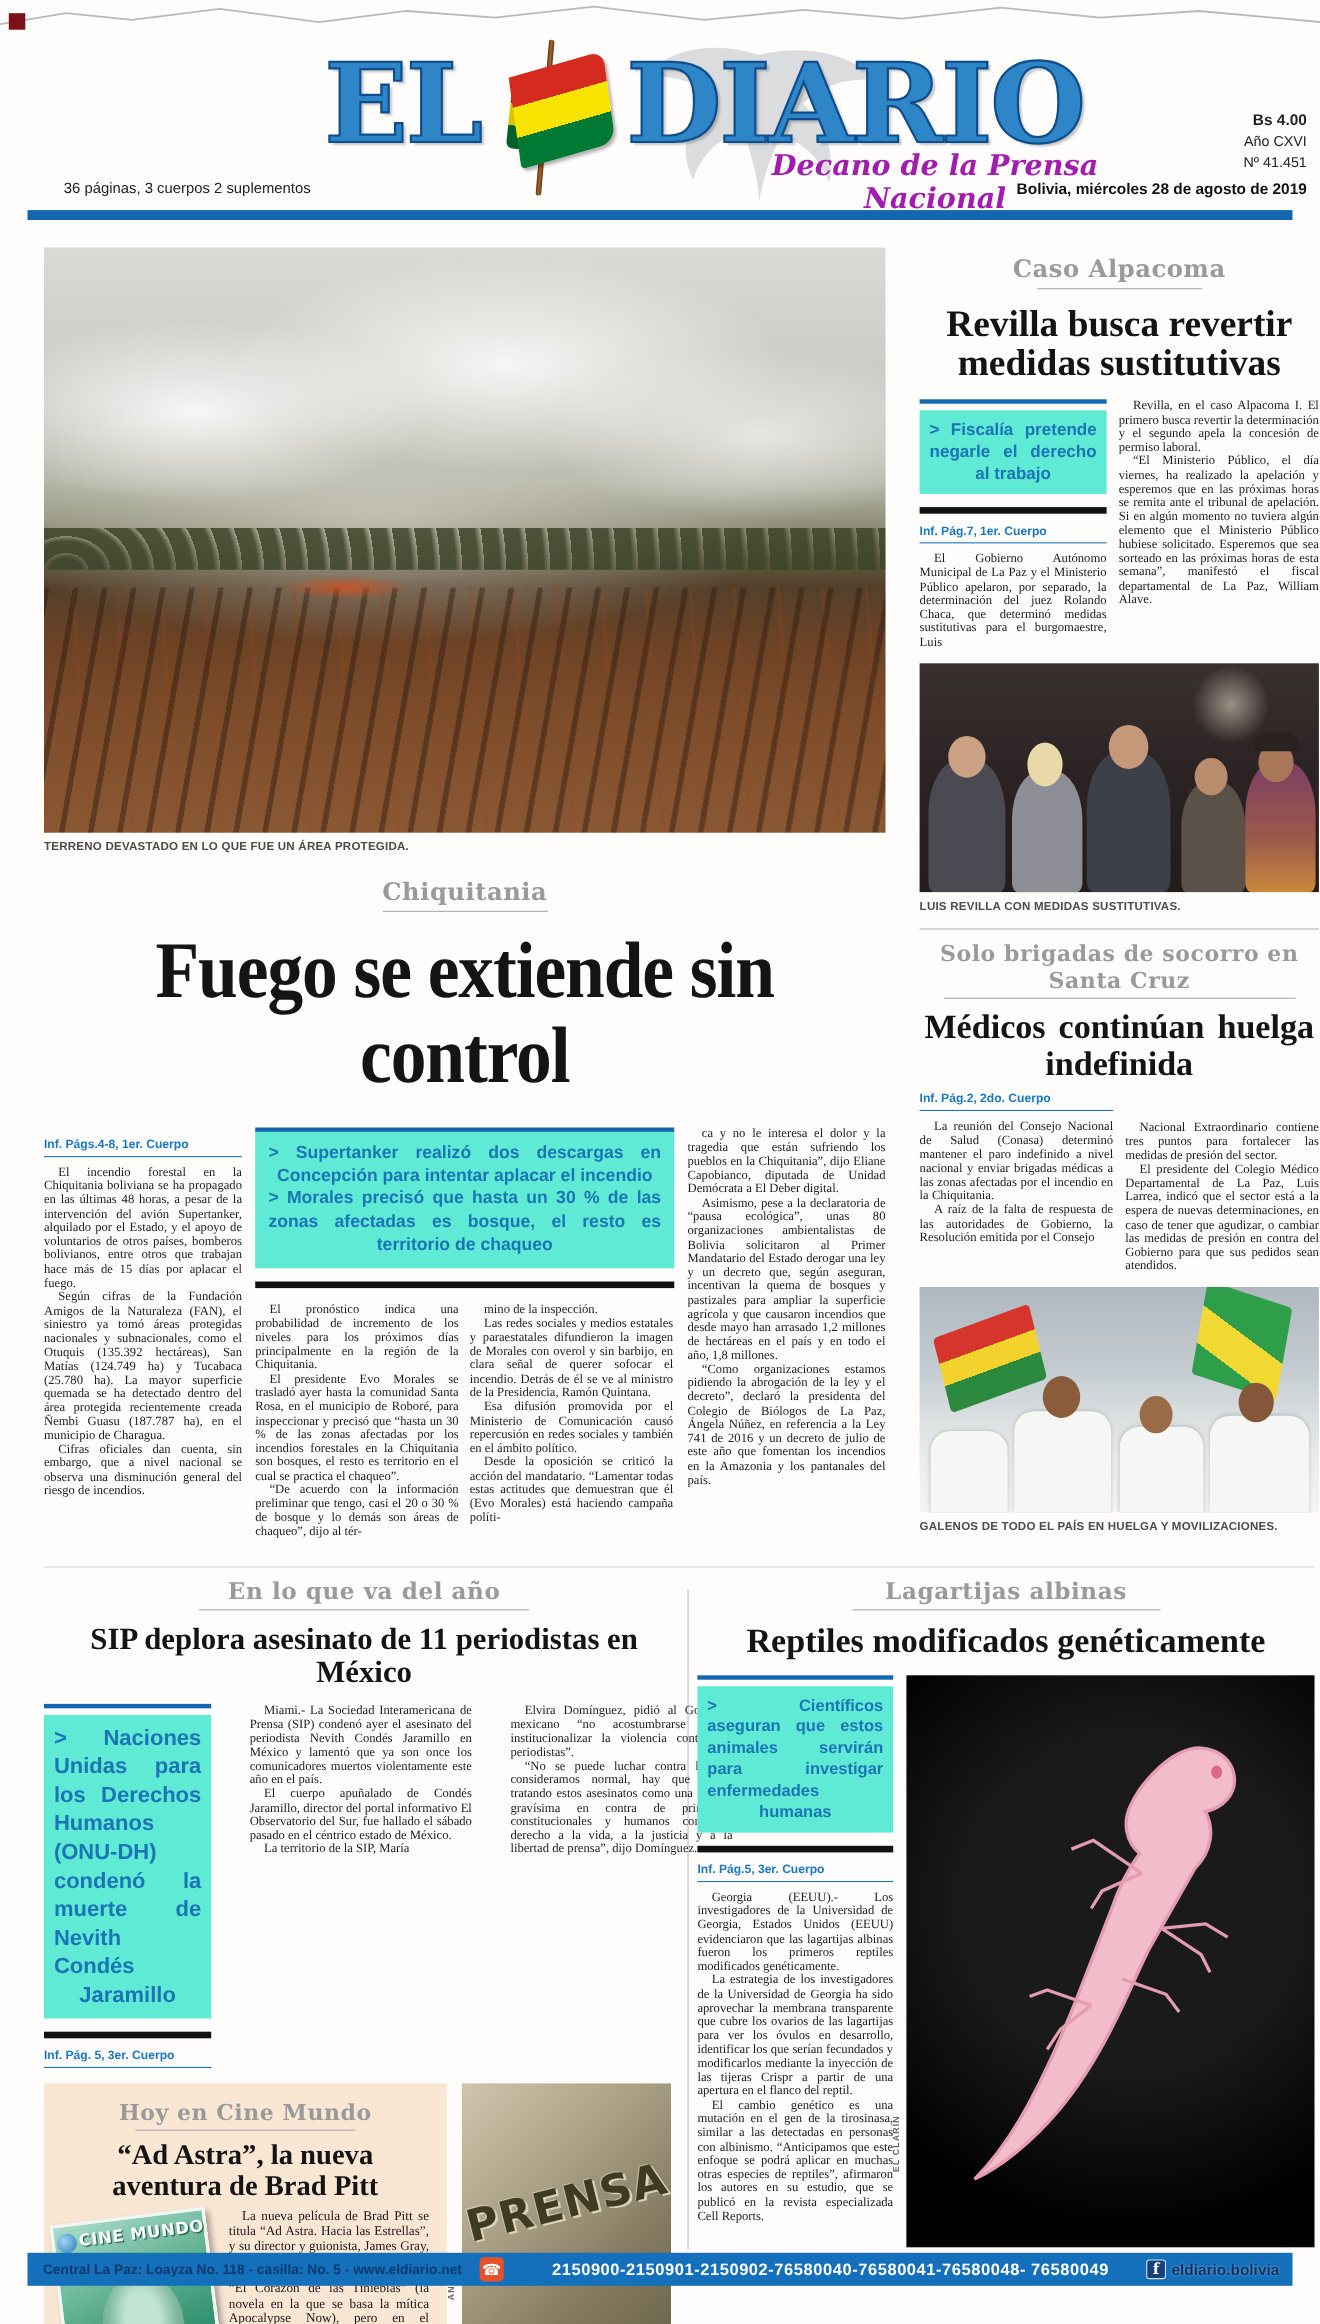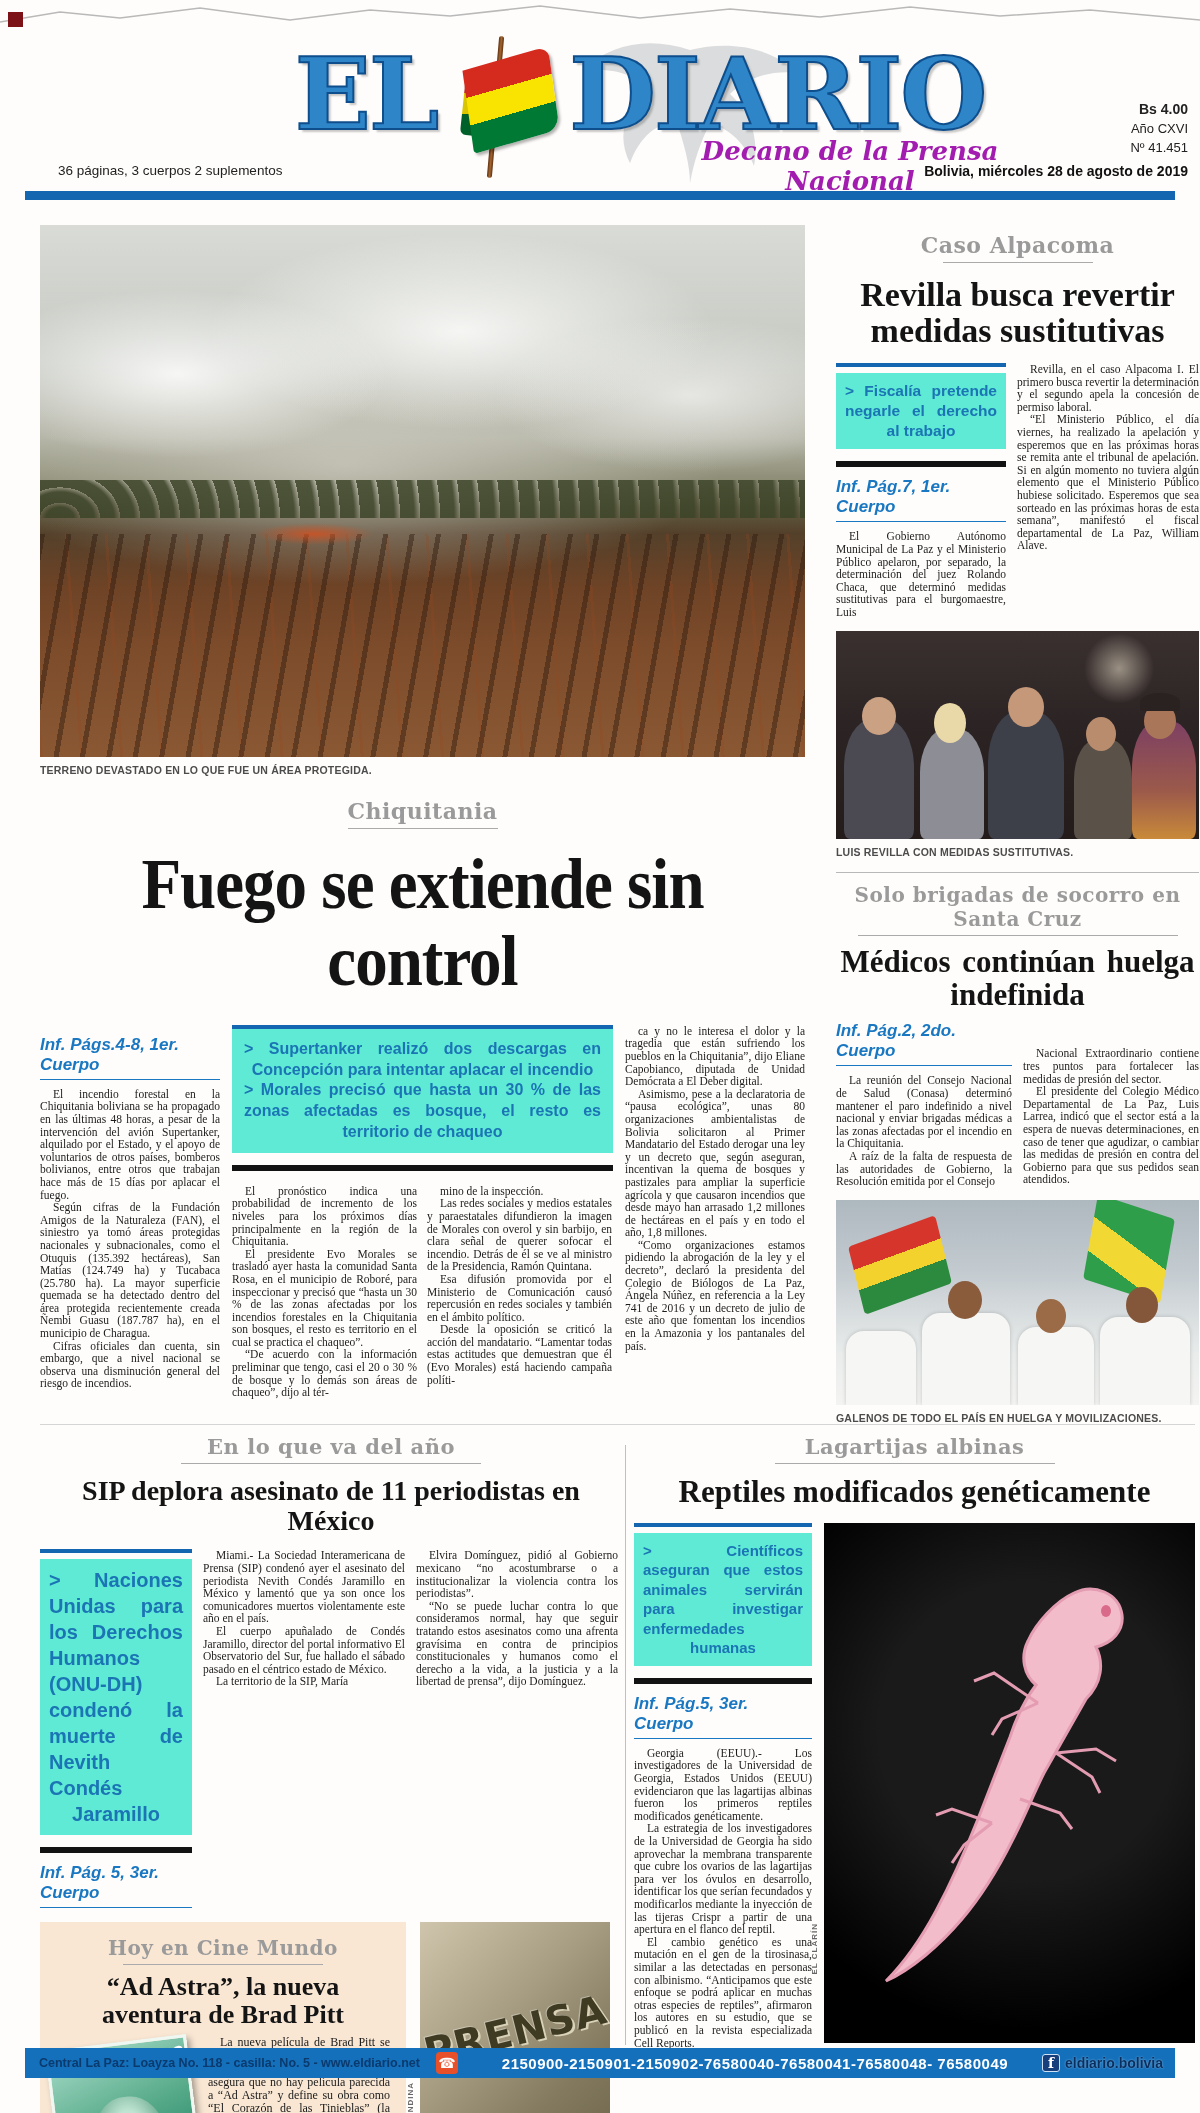--- a/index.html
+++ b/index.html
@@ -36,21 +36,21 @@
 
   
   .kicker { font-family:"DejaVu Serif", serif; font-weight:bold; color:#9a9a9a; text-align:center; letter-spacing:.5px; }
   .kicker-rule { border:0; border-top:1.5px solid #aaa; width:150px; margin:4px auto 0; }
   .headline { font-family:"Liberation Serif", serif; font-weight:bold; color:#141414; text-align:center; line-height:1.06; }
   .teaser-stack { flex:none; }
   .topbar { height:4px; background:#1566b0; }
   .teaser { background:#5eead4; color:#1b74b4; font-family:"Liberation Sans",sans-serif; font-weight:bold;
     text-align:justify; text-align-last:center; padding:8px 9px; line-height:1.3; }
   .blackbar { height:6px; background:#121212; margin-top:12px; }
-  .ref { font-family:"Liberation Sans",sans-serif; font-weight:bold; font-style:italic; font-size:17px; color:#1a78c2; margin-top:10px; }
+  .ref { font-family:"Liberation Sans",sans-serif; font-weight:bold; font-size:11px; color:#1a78c2; margin-top:10px; }
   .ref-rule { border:0; border-top:1.5px solid #1a78c2; margin:4px 0 8px; }
   .body p { margin:0; text-indent:13px; font-size:11.5px; line-height:12.6px; text-align:justify; color:#1c1c1c; }
   .caption { font-family:"Liberation Sans",sans-serif; font-weight:bold; font-size:10.5px; color:#4c4c4c; letter-spacing:.2px; }
   .vcredit { position:absolute; font-family:"Liberation Sans",sans-serif; font-weight:bold; font-size:8px; color:#666;
     writing-mode:vertical-rl; transform:rotate(180deg); letter-spacing:1px; }
   .photo { position:relative; overflow:hidden; }
 
   
   .fire-region { position:absolute; left:40px; top:225px; width:765px; }
   .fire-photo { width:765px; height:532px;
@@ -108,21 +108,21 @@
 
   
   .vert-divider { position:absolute; left:625px; top:1445px; height:600px; width:0; border-left:1px solid #c0c0c0; }
   .band-rule { position:absolute; left:40px; right:5px; top:1424px; border-top:1px solid #d5d5d5; }
 
   .sip-region { position:absolute; left:40px; top:1434px; width:582px; }
   .sip-kicker { font-size:21px; }
   .sip-headline { margin-top:12px; font-size:28px; }
   .sip-cols { display:flex; gap:11px; margin-top:14px; }
   .sip-teaser-col { width:152px; flex:none; }
-  .sip-text-col { width:202px; flex:none; }
+  .sip-text-col { width:202px; flex:none;margin-left:24px; }
   .sip-teaser { font-size:20px; margin-top:6px; }
   .sip-bottom { display:flex; gap:14px; margin-top:6px; }
   .prensa-block { width:190px; position:relative; }
   .prensa-photo { width:190px; height:250px;
     background:linear-gradient(135deg,#cfc5ac 0%,#a79d82 40%,#837a5f 70%,#6b6349 100%); }
   .prensa-word { position:absolute; left:2px; top:86px; width:186px; text-align:center; transform:rotate(-14deg);
     font-family:"DejaVu Sans",sans-serif; font-weight:bold; font-size:40px; color:#3f3a22;
     text-shadow:2px 2px 0 #d9d2b8, -1px -1px 0 rgba(255,255,255,.35); letter-spacing:1px; }
   .prensa-caption { margin-top:8px; line-height:1.35; }
 

